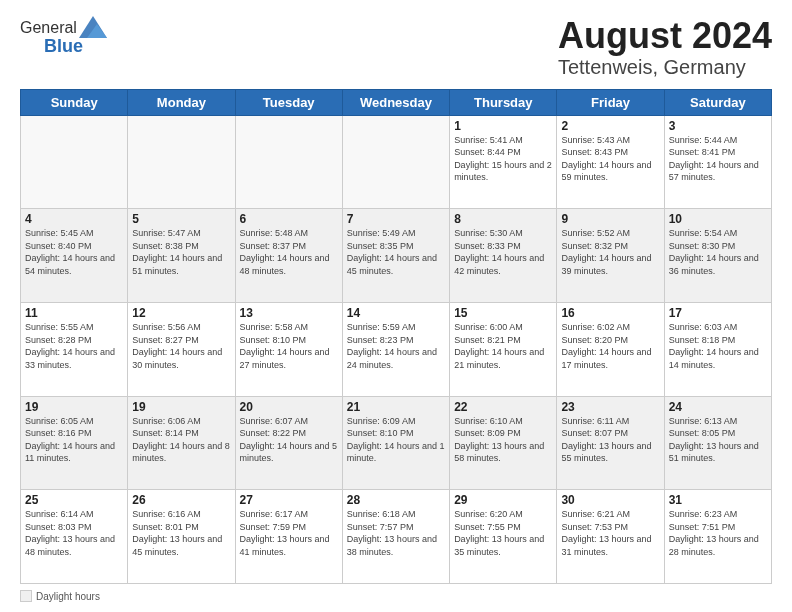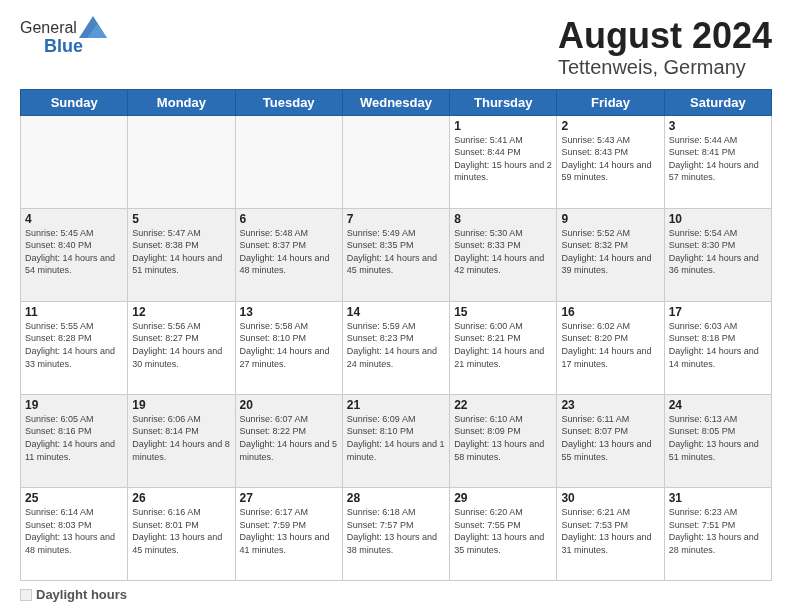--- a/index.html
+++ b/index.html
@@ -86,26 +86,25 @@
       display: block;
       margin-bottom: 1px;
     }
     .day-info {
       font-size: 9px;
       color: #444;
       line-height: 1.4;
     }
     .footer {
       margin-top: 6px;
-      font-size: 13px;
+      font-size: 10px;
       color: #555;
       display: flex;
       align-items: center;
       gap: 4px;
-      font-weight: bold;
     }
     .footer-box {
       width: 12px;
       height: 12px;
       background: #f0f0f0;
       border: 1px solid #ccc;
       display: inline-block;
     }
   </style>
 </head>

